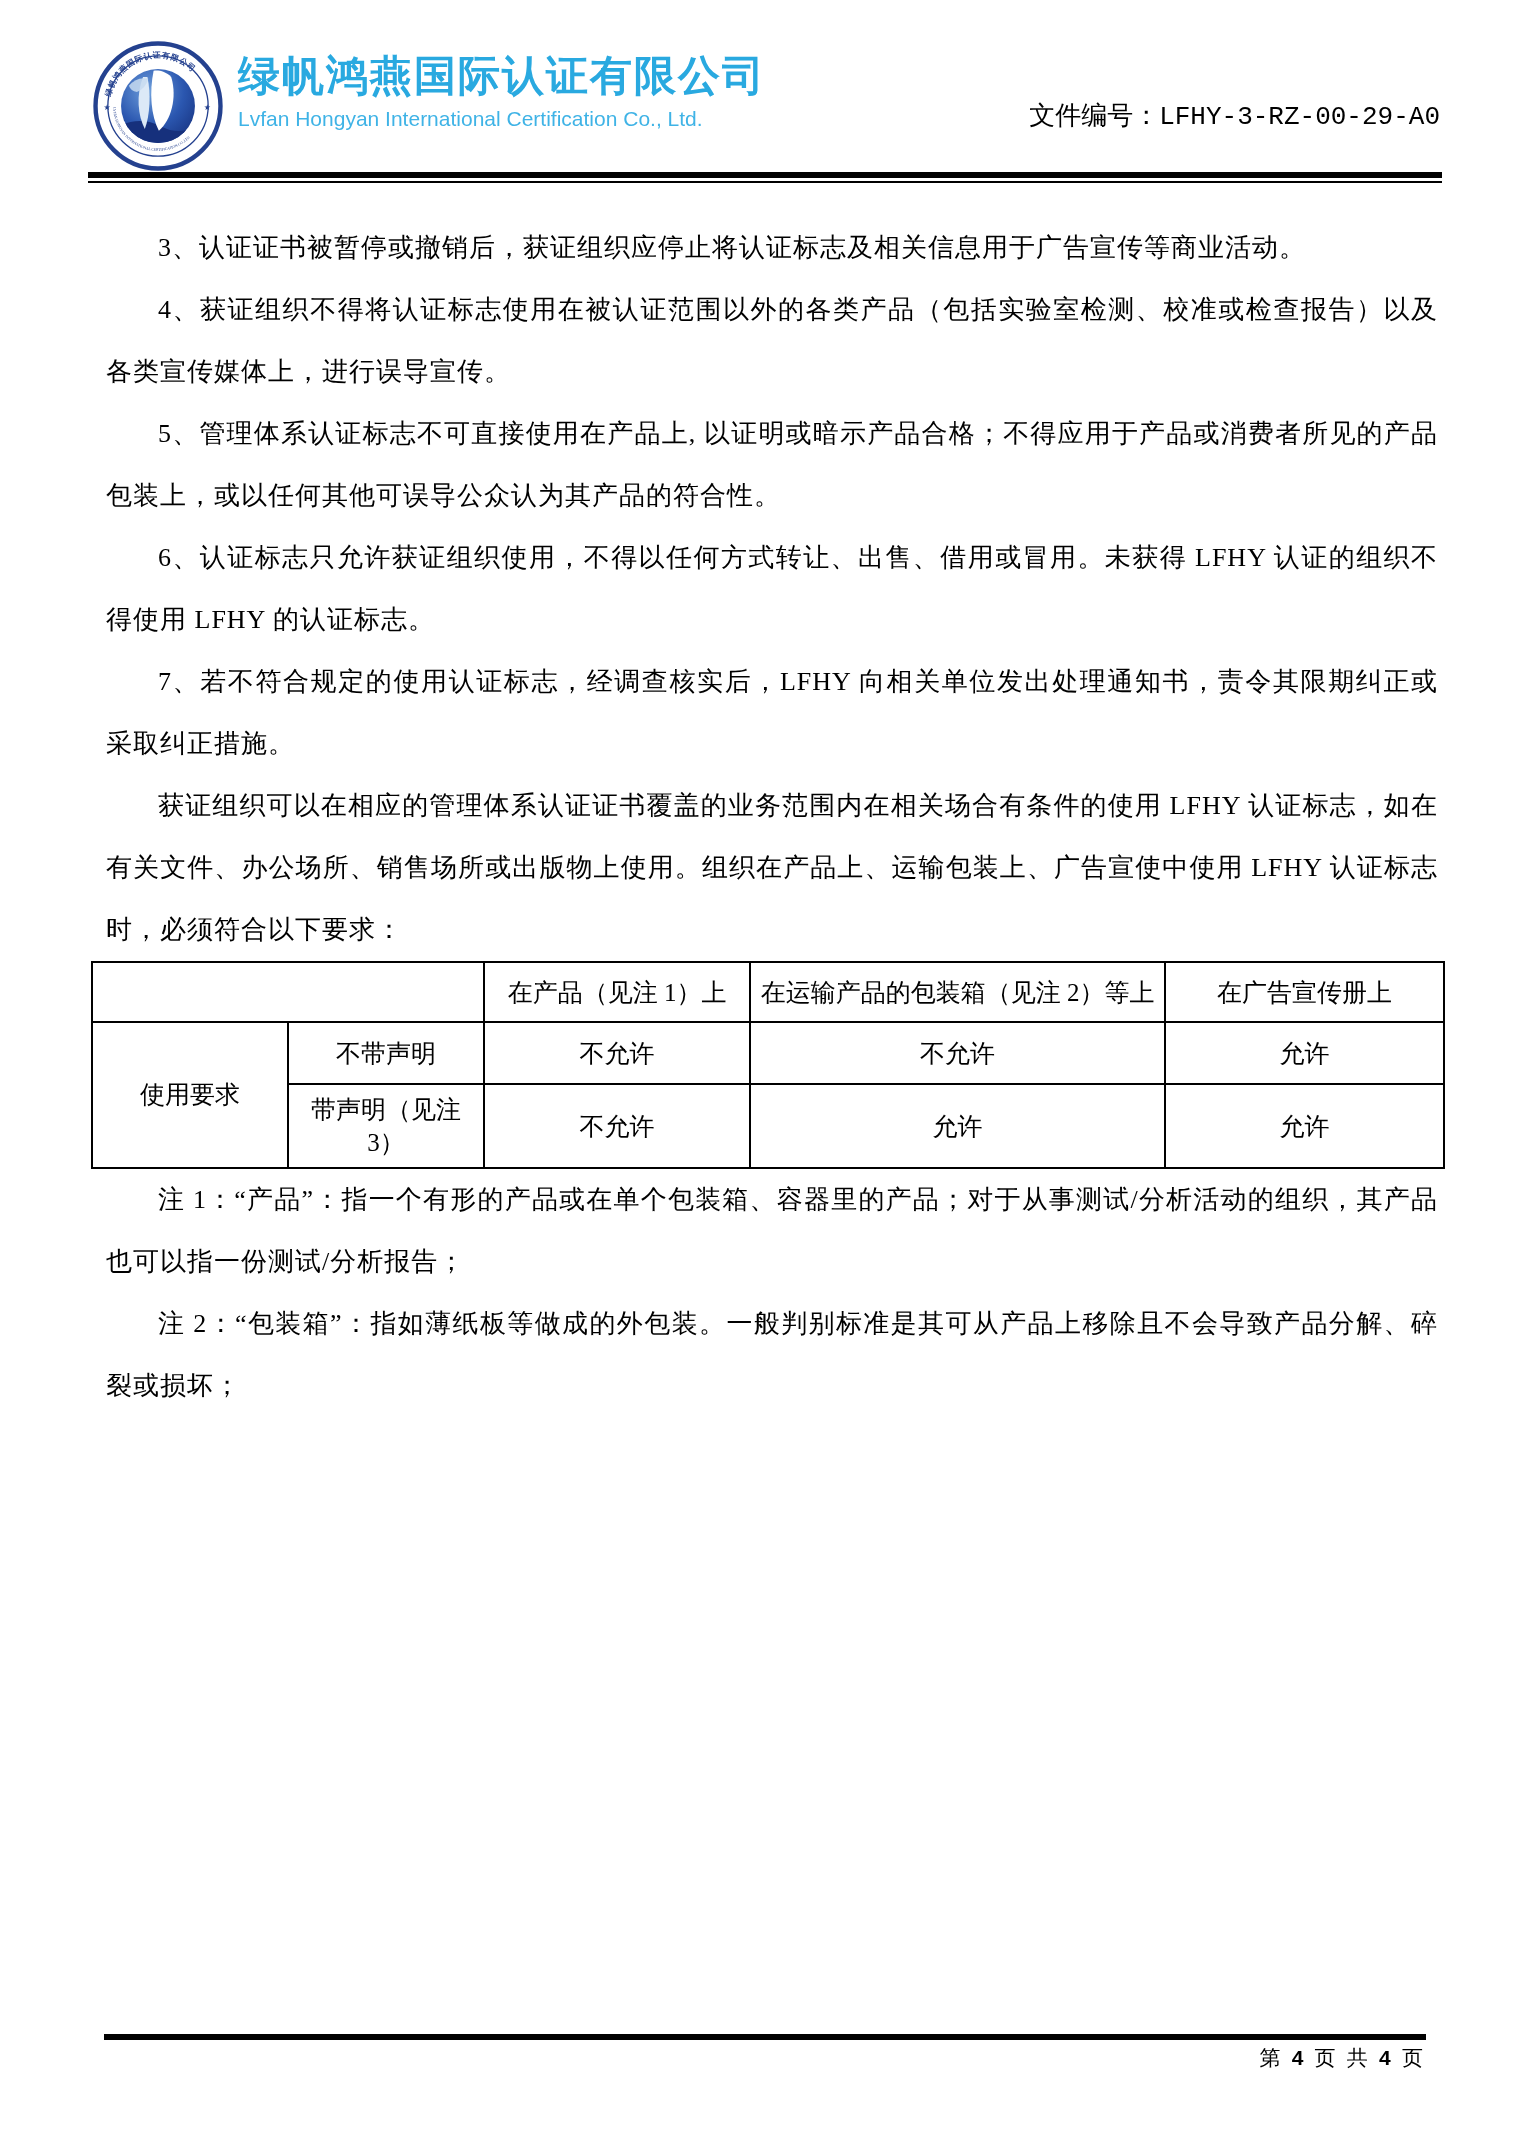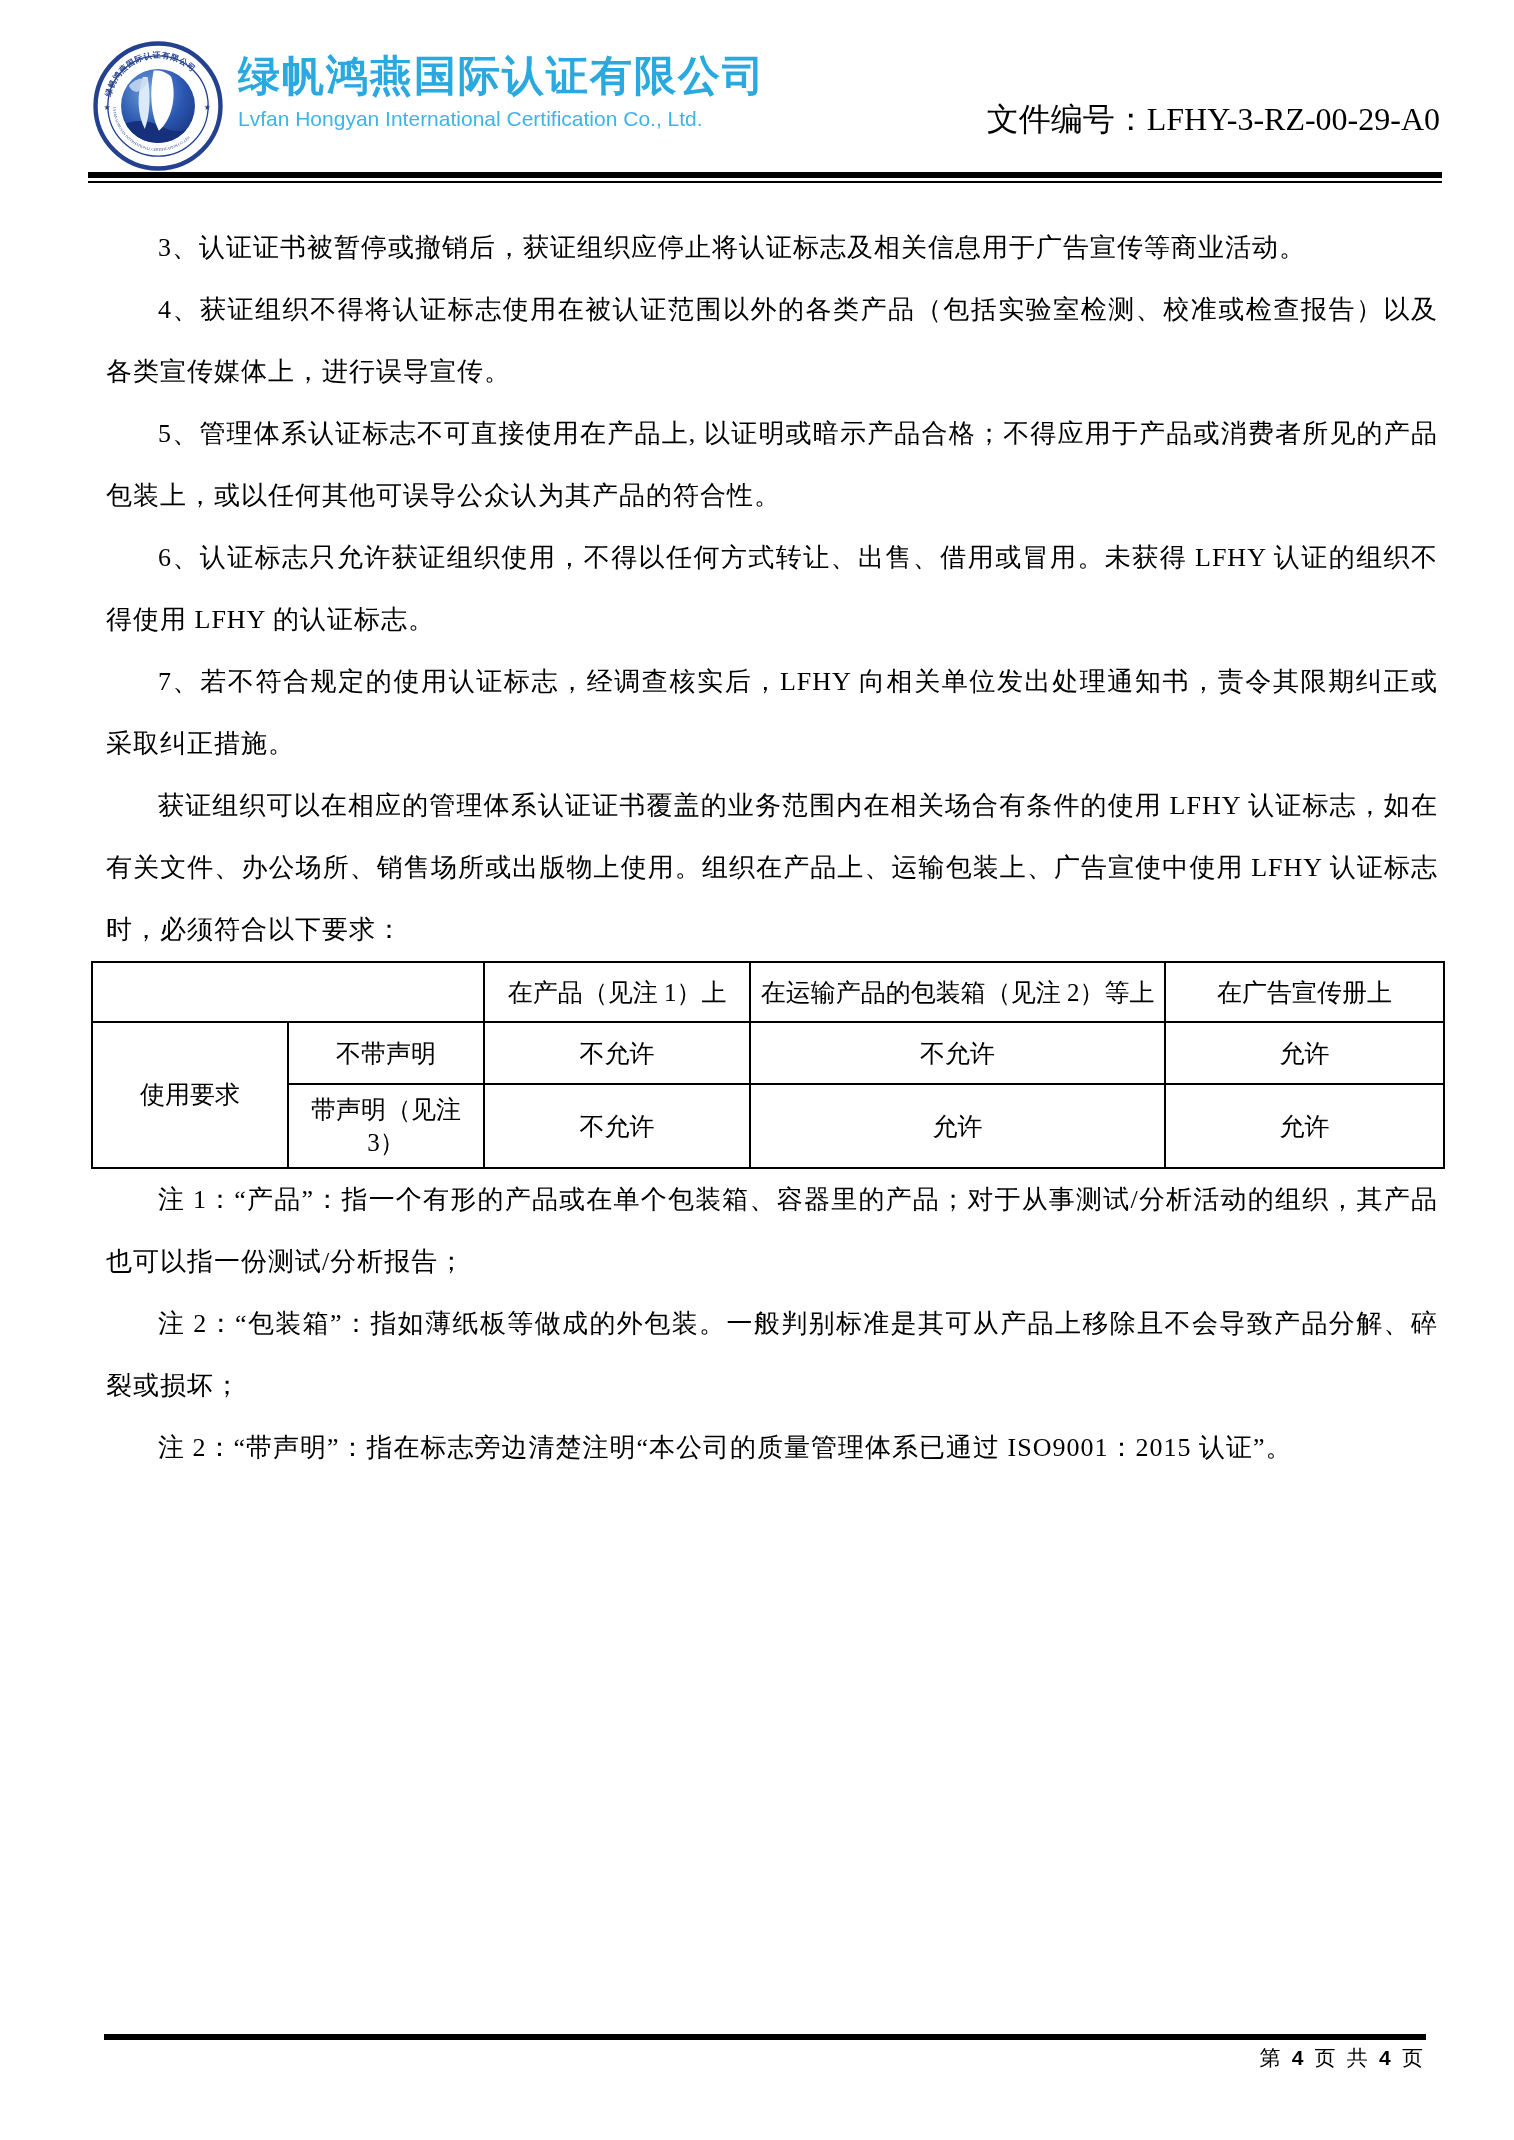--- a/index.html
+++ b/index.html
@@ -27,21 +27,21 @@
     font-size:42px; line-height:48px; letter-spacing:2px;
     color:#29A9E0; font-weight:bold;
   }
   .company-en {
     font-family:"Liberation Sans","DejaVu Sans",sans-serif;
     font-size:21px; line-height:30px; margin-top:4px;
     color:#3FB3E6;
   }
   .doc-number {
     margin-left:auto; margin-top:58px;
-    font-size:32px; white-space:nowrap;
+    font-size:26px; white-space:nowrap;font-family:Liberation Mono, monospace;
   }
   .rule-double {
     margin:0 72px 0 88px;
     border-top:6px solid #000;
     border-bottom:2px solid #000;
     height:11px;
   }
 
   
   .main { margin:34px 76px 0 106px; width:1332px; }
@@ -168,21 +168,20 @@
         <td class="col-claim">带声明（见注 3）</td>
         <td>不允许</td>
         <td>允许</td>
         <td>允许</td>
       </tr>
     </tbody>
       </table>
 
     <p class="para">注 1：“产品”：指一个有形的产品或在单个包装箱、容器里的产品；对于从事测试/分析活动的组织，其产品也可以指一份测试/分析报告；</p>
     <p class="para">注 2：“包装箱”：指如薄纸板等做成的外包装。一般判别标准是其可从产品上移除且不会导致产品分解、碎裂或损坏；</p>
-    <p class="para">注 2：“带声明”：指在标志旁边清楚注明“本公司的质量管理体系已通过 ISO9001：2015 认证”。</p>
   </div>
 
   <div class="footer">
     <div class="footer-rule"></div>
     <div class="footer-text">
       <span>第</span>
       <span class="num">4</span>
       <span>页 共</span>
       <span class="num">4</span>
       <span>页</span>

